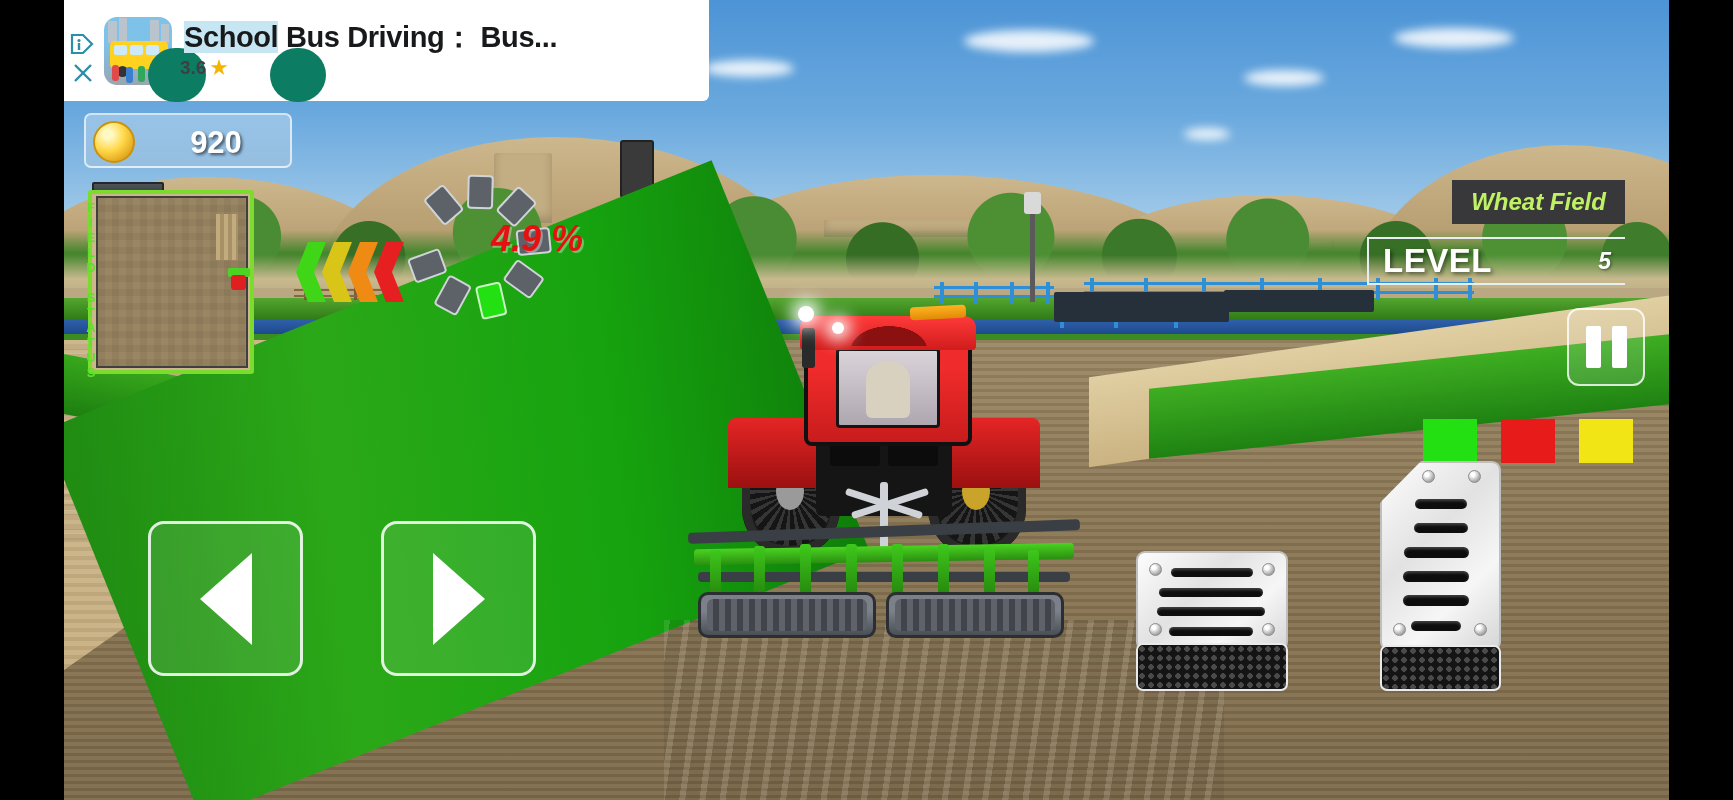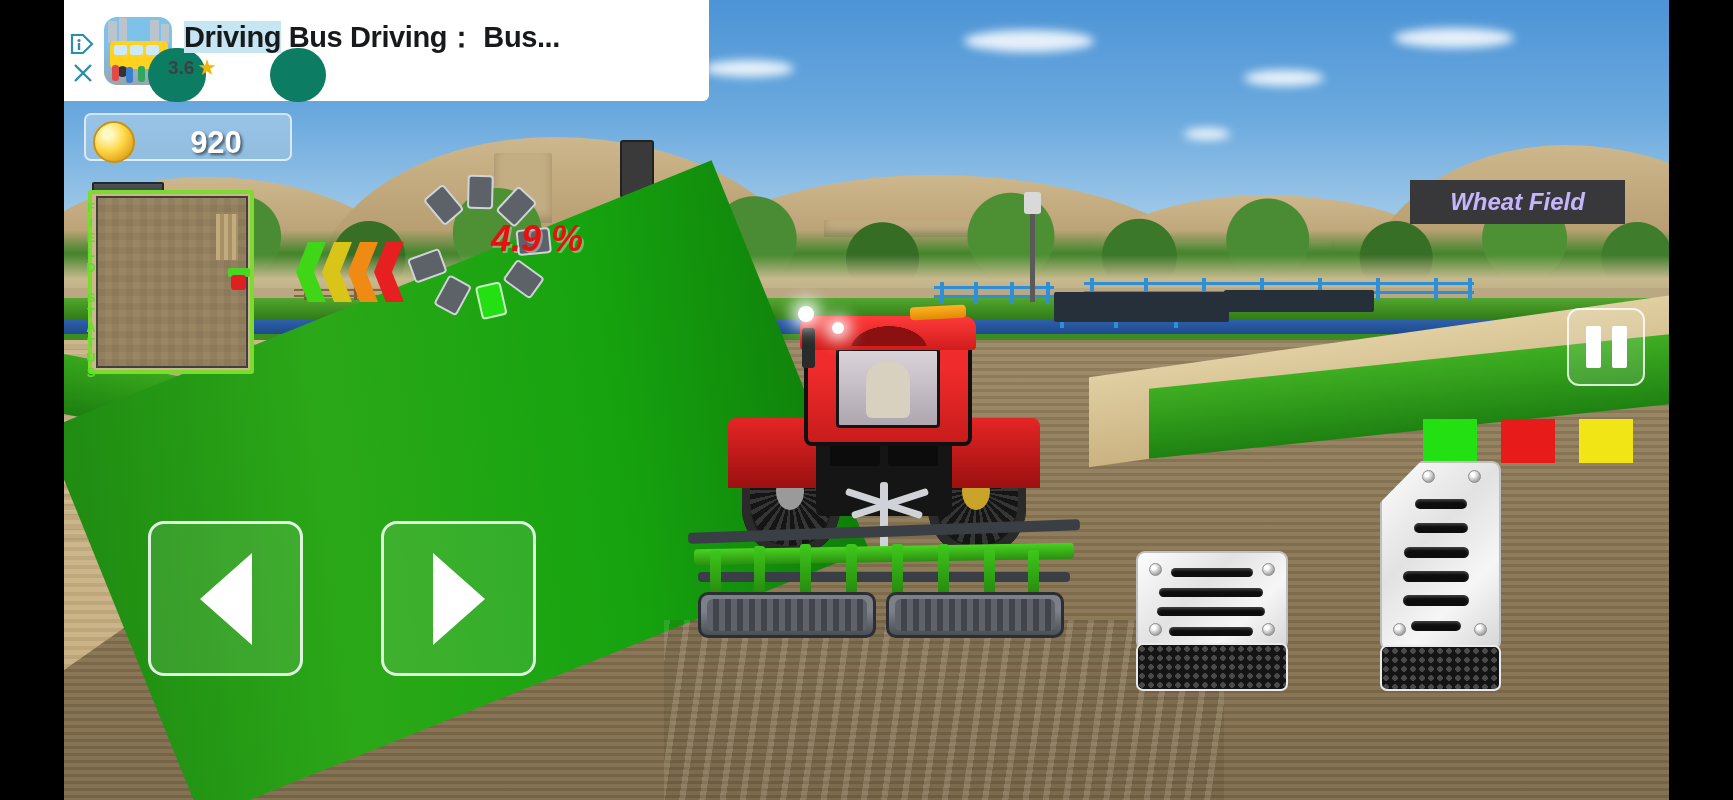--- a/index.html
+++ b/index.html
@@ -189,33 +189,33 @@
   .bus-body{ position:absolute; left:6px; top:24px; width:58px; height:28px; background:#ffd21f; border-radius:5px; }
   .bus-win{ position:absolute; top:28px; height:10px; background:#cde8f7; border-radius:2px; }
   .bus-wheel{ position:absolute; top:49px; width:11px; height:11px; border-radius:50%; background:#333; }
   .city{ position:absolute; background:#b9c4cc; }
   .kid{ position:absolute; width:7px; height:16px; border-radius:3px; }
   #ad-title{
     position:absolute; left:120px; top:18px; font-size:29px; color:#18191a; font-weight:700;
     letter-spacing:-.4px; white-space:nowrap;
   }
   #ad-title .hl{ background:#c5e6f2; }
-  #ad-rating{ position:absolute; left:104px; top:56px; font-size:19px; color:#3c4043; font-weight:600; }
+  #ad-rating{ position:absolute; left:116px; top:56px; font-size:19px; color:#3c4043; font-weight:600; }
   .star{ color:#f4b400; font-size:19px; margin-left:4px; }
   .teal-blob{ position:absolute; background:#0c7d63; border-radius:34px; }
   #install-btn{
     position:absolute; left:470px; top:14px; width:150px; height:70px;
     background:#11835e; border-radius:7px; border:none; color:#fff;
     font-size:26px; font-weight:500; letter-spacing:.5px; cursor:pointer;
     font-family:"Liberation Sans", sans-serif;
   }
 
   
   #coin-hud{
-    position:absolute; left:20px; top:113px; width:208px; height:48px; z-index:50;
+    position:absolute; left:20px; top:113px; width:208px; height:55px; z-index:50;
     background:linear-gradient(to bottom, rgba(255,255,255,.30), rgba(190,205,215,.30));
     border:2px solid rgba(255,255,255,.65); border-radius:7px;
   }
   #coin{
     position:absolute; left:7px; top:6px; width:42px; height:42px; border-radius:50%;
     background:radial-gradient(circle at 34% 30%, #fff9c4 0 12%, #ffd84a 45%, #e0a21a 80%, #b97f0c 100%);
     border:2px solid #c9920f;
   }
   #coin-val{
     position:absolute; left:60px; top:0; width:140px; height:55px;
@@ -273,23 +273,23 @@
   }
   
   #chevrons{ position:absolute; left:232px; top:242px; width:130px; height:62px; z-index:44; }
   .chev{
     position:absolute; top:0; width:30px; height:60px;
     clip-path: polygon(100% 0, 60% 50%, 100% 100%, 40% 100%, 0% 50%, 40% 0);
   }
 
   
   #field-name{
-    position:absolute; right:44px; top:180px; width:215px; height:44px; z-index:50;
+    position:absolute; right:44px; top:180px; width:173px; height:44px; z-index:50;
     background:#38383a; display:flex; align-items:center; justify-content:center;
-    color:#c4b5fd; font-size:24px; font-style:italic; font-weight:700;
+    color:#bef264; font-size:24px; font-style:italic; font-weight:700;
   }
   #level-box{
     position:absolute; right:44px; top:237px; width:258px; height:48px; z-index:50;
     border:2px solid #e7eef2; border-right:none;
     display:flex; align-items:center; padding:0 14px;
   }
   #level-label{
     color:#fff; font-size:33px; font-weight:800; letter-spacing:.5px;
     text-shadow:2px 2px 4px rgba(0,0,0,.5);
   }
@@ -508,21 +508,21 @@
       <div class="bus-wheel" style="left:46px;"></div>
       <div class="kid" style="left:8px;top:48px;background:#e04a4a;"></div>
       <div class="kid" style="left:22px;top:50px;background:#3a7fd0;"></div>
       <div class="kid" style="left:34px;top:49px;background:#2fa85c;"></div>
     </div>
 
     <div class="teal-blob" style="left:84px;top:48px;width:58px;height:54px;"></div>
     <div class="teal-blob" style="left:206px;top:48px;width:56px;height:54px;"></div>
 
     <div id="ad-title">
-      <span class="hl">Driving</span><span> Bus Driving：  Bus...</span>
+      <span class="hl">School</span><span> Bus Driving：  Bus...</span>
     </div>
     <div id="ad-rating">
       <span>3.6</span><span class="star">★</span>
     </div>
   </div>
 
   <div id="coin-hud">
     <div id="coin"></div>
     <div id="coin-val">920</div>
   </div>
@@ -565,20 +565,24 @@
     </div>
   <div id="dial-pct" style="position:absolute;left:383px;top:218px;z-index:46;margin-left:44px;">4.9 %</div>
   <div id="chevrons">
       <div class="chev" style="left: 0px; background: rgb(63, 214, 23);"></div>
       <div class="chev" style="left: 26px; background: rgb(217, 197, 24);"></div>
       <div class="chev" style="left: 52px; background: rgb(239, 138, 20);"></div>
       <div class="chev" style="left: 78px; background: rgb(230, 32, 32);"></div>
     </div>
 
   <div id="field-name">Wheat Field</div>
+  <div id="level-box">
+    <span id="level-label">LEVEL</span>
+    <span id="level-value">5</span>
+  </div>
   <div id="pause-btn">
     <i></i>
       <i></i>
   </div>
   <div id="color-row">
       <button class="cbtn" style="background: rgb(34, 224, 18);"></button>
       <button class="cbtn" style="background: rgb(232, 27, 27);"></button>
       <button class="cbtn" style="background: rgb(242, 229, 22);"></button>
     </div>
 

